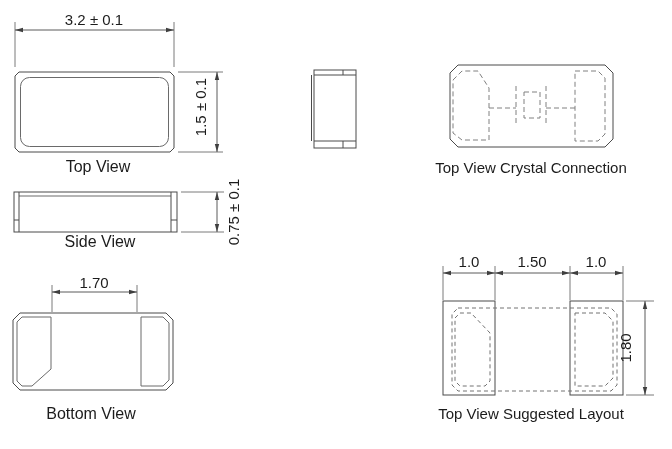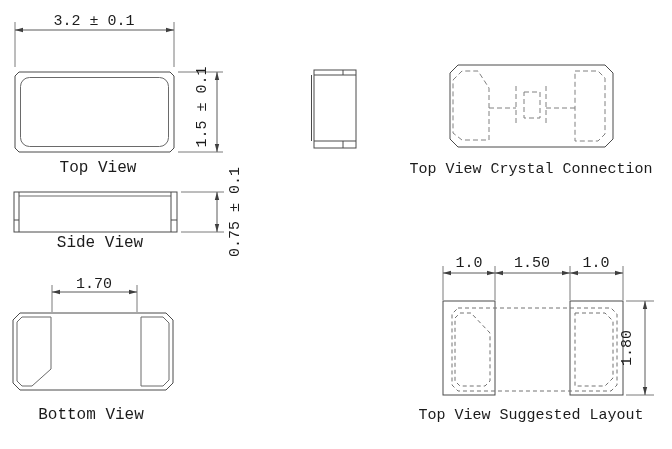--- a/index.html
+++ b/index.html
@@ -1,20 +1,20 @@
 <!DOCTYPE html>
 <html><head>
 <meta charset="utf-8">
 <style>
   html,body{margin:0;padding:0;background:#ffffff;}
   #canvas{
     position:relative;
     width:672px;height:449px;
     background:#ffffff;
-    font-family:Liberation Mono, monospace;
+    font-family:Liberation Sans, sans-serif;
     overflow:hidden;
   }
   svg{display:block;}
   
   .solid   {stroke:#4a4a4a;stroke-width:1;fill:none;}
   .inner   {stroke:#6a6a6a;stroke-width:1;fill:none;}
   .dim     {stroke:#5a5a5a;stroke-width:1;fill:none;}
   .ext     {stroke:#7a7a7a;stroke-width:1;fill:none;}
   .dashed  {stroke:#808080;stroke-width:1;fill:none;stroke-dasharray:5 3;}
   .dashed2 {stroke:#737373;stroke-width:1;fill:none;stroke-dasharray:4 3;}

